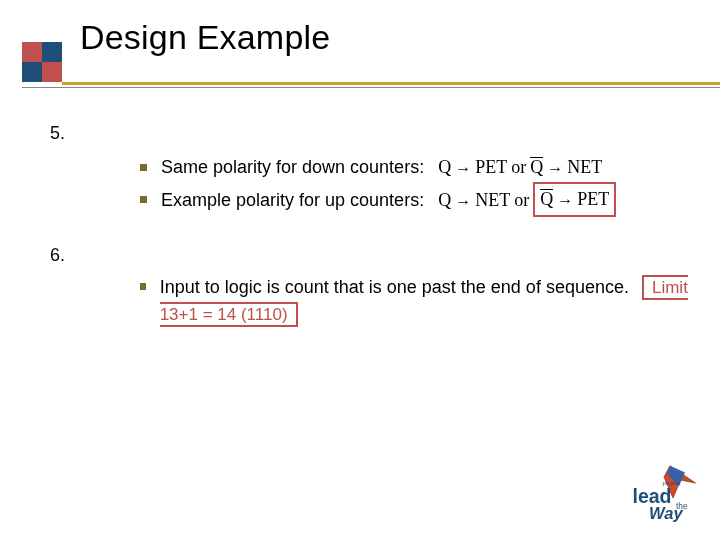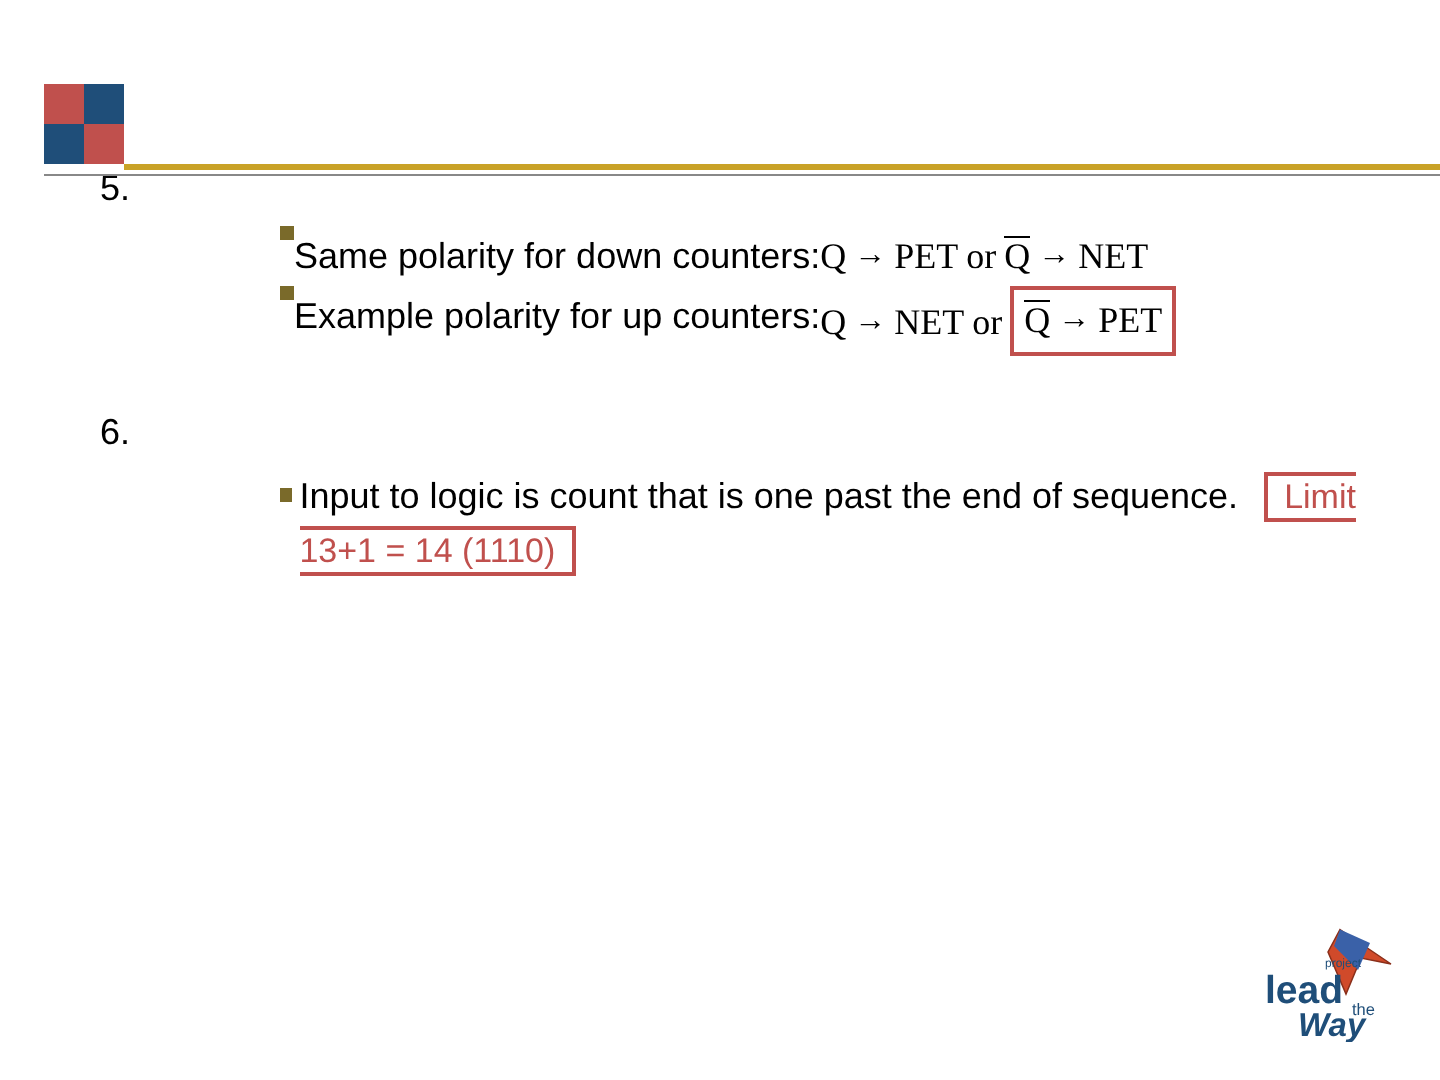--- a/index.html
+++ b/index.html
@@ -13,44 +13,45 @@
   .sq.tr{left:20px;top:0}
   .sq.bl{left:0;top:20px}
   .sq.br{left:20px;top:20px}
   .underline{position:absolute;left:62px;right:0;top:82px;height:3px;background:#c9a227}
   .underline2{position:absolute;left:22px;right:0;top:87px;height:1px;background:#888}
   .title{font-size:34px;margin-left:58px;letter-spacing:.2px}
   .content{padding:50px 22px 0 50px}
   .num-item{display:flex;margin:16px 0 8px}
   .num{width:46px;font-size:18px}
   .heading{font-size:26px}
-  .sub{margin-left:90px;display:flex;align-items:flex-start;font-size:18px;line-height:30px}
+  .sub{margin-left:90px;display:flex;align-items:center;gap:14px;font-size:18px;line-height:30px}
   .bullet{width:7px;height:7px;background:#7a6a2a}
   .sub-text{white-space:nowrap}
   .formula{font-family:'Times New Roman',serif;font-size:18px;display:inline-flex;align-items:center;gap:4px}
   .qbar{position:relative;display:inline-block;line-height:1}
   .qbar::before{content:"";position:absolute;left:0;right:0;top:-1px;border-top:1.3px solid #000}
   .arrow{font-size:16px}
   .redbox{border:2px solid #c0504d;padding:0 5px 1px;display:inline-flex;align-items:center;gap:4px}
   .limit{font-family:Verdana,Geneva,sans-serif;color:#c0504d;font-size:17px;border:2px solid #c0504d;padding:1px 8px;margin-left:8px}
-  .long-sub{margin-left:90px;display:flex;gap:4px;font-size:18px;line-height:26px;align-items:flex-start}
+  .long-sub{margin-left:90px;display:flex;gap:14px;font-size:18px;line-height:26px;align-items:flex-start}
   .long-sub .text{max-width:560px}
   .pltw{position:absolute;right:18px;bottom:14px;text-align:left}
   .pltw svg{width:76px;height:60px}
 </style>
 </head>
 <body>
 
 <div class="title-row">
   <div class="logo-block">
     <div class="sq red tl"></div>
       <div class="sq blue tr"></div>
     <div class="sq blue bl"></div>
       <div class="sq red br"></div>
   </div>
+  <div class="title">Design Example</div>
   <div class="underline"></div>
   <div class="underline2"></div>
 </div>
 
 <div class="content">
 
   <div class="num-item">
     <div class="num">5.</div>
   </div>
 

